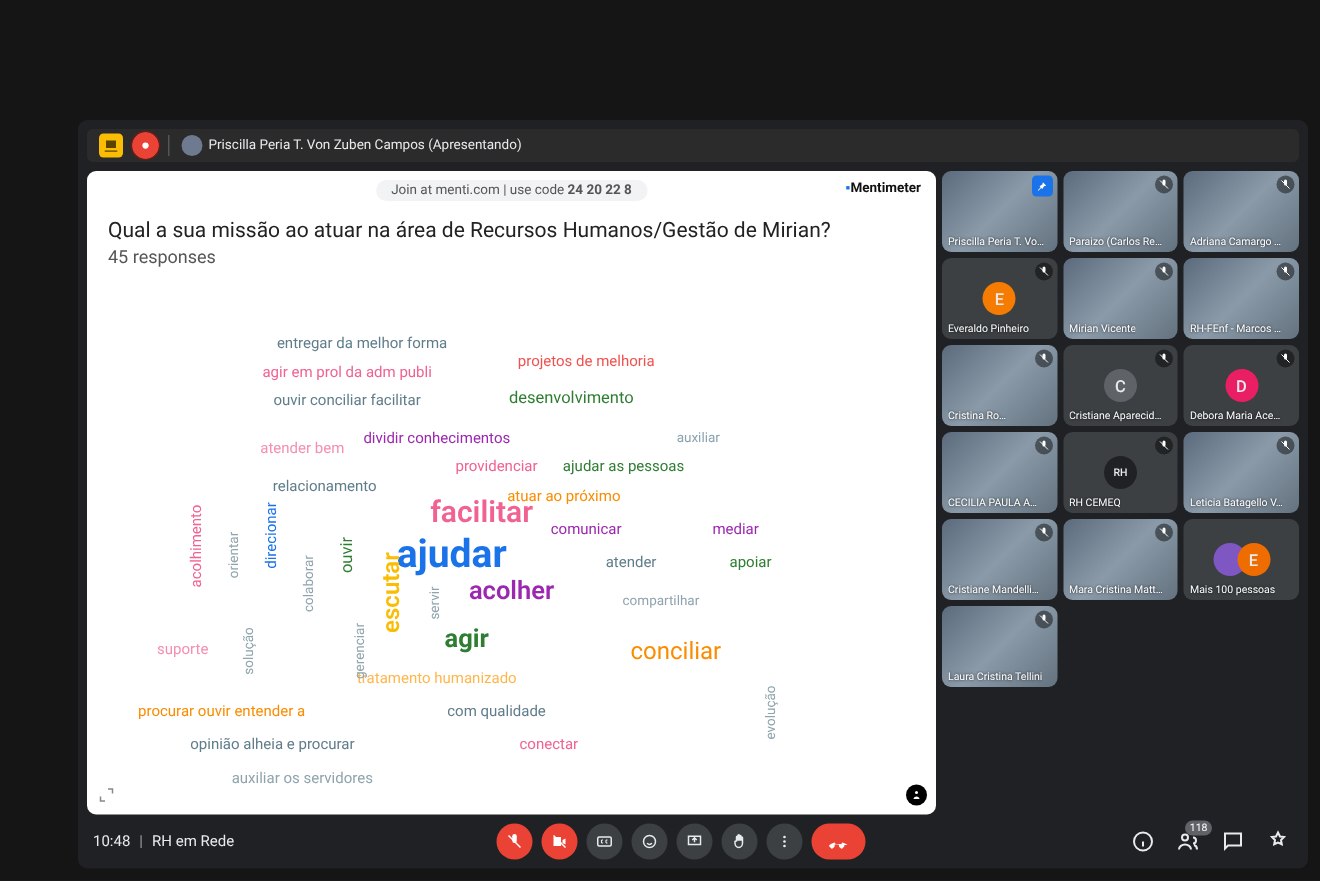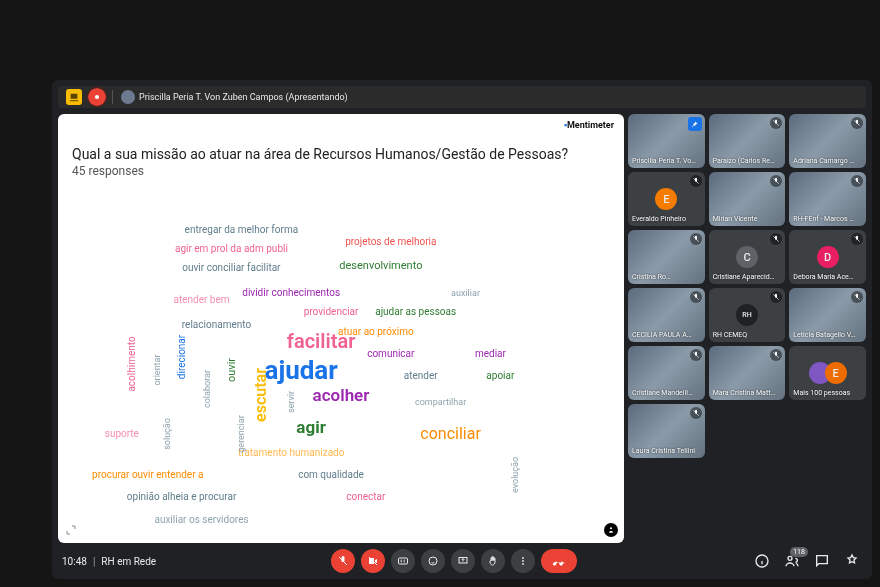--- a/index.html
+++ b/index.html
@@ -203,24 +203,28 @@
     <div style="width:1px;height:14px;background:#555"></div>
     <div class="presenter-pill">
       <div class="avatar"></div>
       <span>Priscilla Peria T. Von Zuben Campos (Apresentando)</span>
     </div>
   </div>
 
   <div class="main-area">
 
     <div class="slide">
+      <div class="join-code">
+        <span>Join at menti.com | use code</span>
+        <b>24 20 22 8</b>
+      </div>
       <div class="brand">
         <span class="brand-dot">▪</span><span>Mentimeter</span>
       </div>
-      <div class="question">Qual a sua missão ao atuar na área de Recursos Humanos/Gestão de Pessoas?</div>
+      <div class="question">Qual a sua missão ao atuar na área de Recursos Humanos/Gestão de Mirian?</div>
       <div class="responses">45 responses</div>
       <div class="cloud" id="cloud">
           <span style="left: 42%; top: 52%; font-size: 26px; color: rgb(26, 115, 232); transform: translate(-50%, -50%); font-weight: 700;">ajudar</span>
           <span style="left: 46%; top: 43%; font-size: 20px; color: rgb(240, 98, 146); transform: translate(-50%, -50%); font-weight: 600;">facilitar</span>
           <span style="left: 50%; top: 60%; font-size: 17px; color: rgb(156, 39, 176); transform: translate(-50%, -50%); font-weight: 600;">acolher</span>
           <span style="left: 44%; top: 70%; font-size: 17px; color: rgb(46, 125, 50); transform: translate(-50%, -50%); font-weight: 700;">agir</span>
           <span style="left: 34%; top: 60%; font-size: 16px; color: rgb(251, 188, 4); transform: translate(-50%, -50%) rotate(180deg); writing-mode: vertical-rl; font-weight: 600;">escutar</span>
           <span style="left: 30%; top: 8%; font-size: 10px; color: rgb(96, 125, 139); transform: translate(-50%, -50%); text-align: right;">entregar da melhor forma</span>
           <span style="left: 28%; top: 14%; font-size: 10px; color: rgb(240, 98, 146); transform: translate(-50%, -50%);">agir em prol da adm publi</span>
           <span style="left: 28%; top: 20%; font-size: 10px; color: rgb(96, 125, 139); transform: translate(-50%, -50%);">ouvir conciliar facilitar</span>

